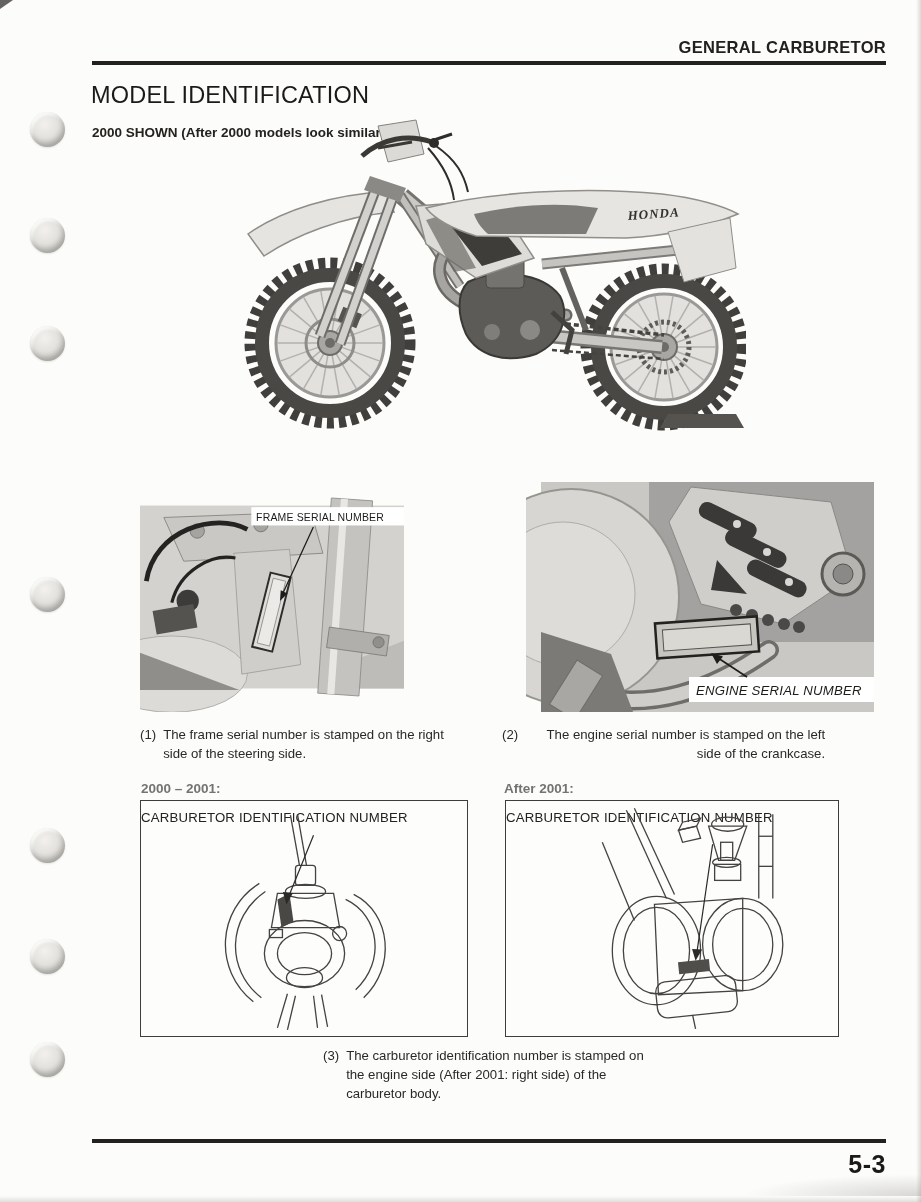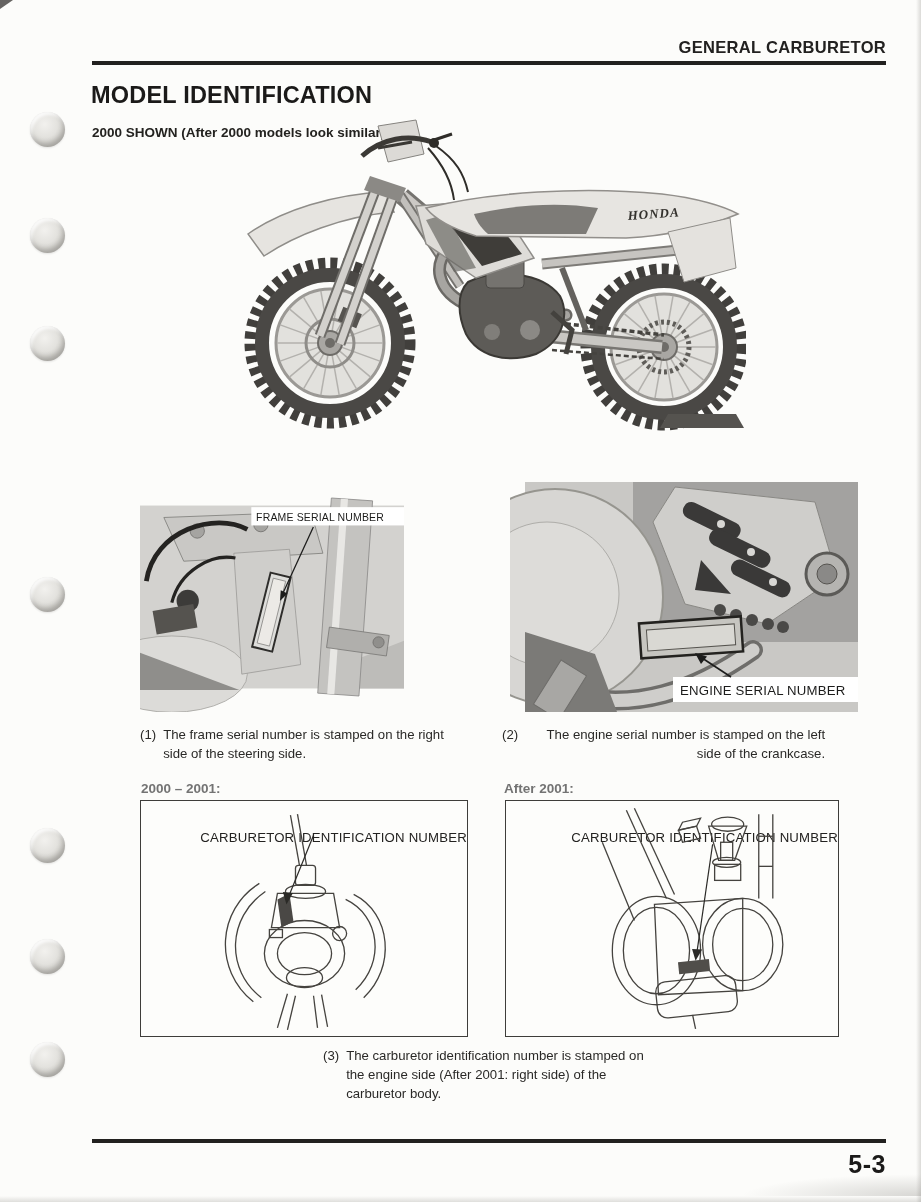--- a/index.html
+++ b/index.html
@@ -32,52 +32,52 @@
   .hdr-section{
     position:absolute;top:38px;right:35px;
     font-size:16.5px;font-weight:bold;letter-spacing:.3px;color:#222120;
   }
   .rule{position:absolute;left:92px;width:794px;height:4px;background:#22211f;}
   .rule-top{top:61px;}
   .rule-bottom{top:1139px;}
 
   .page-title{
     position:absolute;left:91px;top:82px;
-    font-size:23.5px;font-weight:bold;letter-spacing:.2px;color:#1b1a19;
+    font-size:23.5px;font-weight:normal;letter-spacing:.2px;color:#1b1a19;
   }
   .subtitle{
     position:absolute;left:92px;top:125px;
     font-size:13.5px;font-weight:bold;color:#23221f;
   }
   .page-num{
     position:absolute;right:35px;top:1150px;
     font-size:25px;font-weight:bold;letter-spacing:.5px;color:#1b1a19;
   }
 
   .bike-fig{position:absolute;left:230px;top:116px;width:516px;height:316px;}
   .photo{position:absolute;top:482px;height:230px;}
   .photo-left{left:140px;width:264px;}
-  .photo-right{left:510px;width:363px;}
+  .photo-right{left:526px;width:363px;font-style:italic;}
   .photo svg,.bike-fig svg,.carb-box svg{display:block;width:100%;height:100%;}
 
   .caption{position:absolute;top:726px;display:flex;gap:7px;
     font-size:13.2px;line-height:1.42;color:#2a2927;}
   .caption .num{flex:0 0 auto;}
   .cap1{left:140px;} .cap1 .txt{width:300px;}
   .cap2{left:502px;} .cap2 .txt{width:300px;text-align:right;}
 
   .period{position:absolute;top:781px;font-size:13.5px;font-weight:bold;color:#737373;}
   .period-left{left:141px;} .period-right{left:504px;}
 
   .carb-box{position:absolute;top:800px;height:237px;border:1.4px solid #3e3d3a;
     background:#fdfdfb;box-sizing:border-box;}
   .carb-left{left:140px;width:328px;}
   .carb-right{left:505px;width:334px;}
-  .carb-title{position:absolute;top:9px;left:0;right:0;text-align:right;
-    font-size:13.2px;color:#232220;letter-spacing:.2px;margin-top:20px;}
+  .carb-title{position:absolute;top:9px;left:0;right:0;text-align:left;
+    font-size:13.2px;color:#232220;letter-spacing:.2px;}
   .carb-art{position:absolute;left:0;top:0;width:100%;height:100%;}
 
   .cap3{position:absolute;left:323px;top:1046px;display:flex;gap:7px;
     font-size:13.2px;line-height:1.45;color:#2a2927;}
   .cap3 .txt{width:312px;}
 </style>
 </head>
 <body>
 
 <div class="page">

